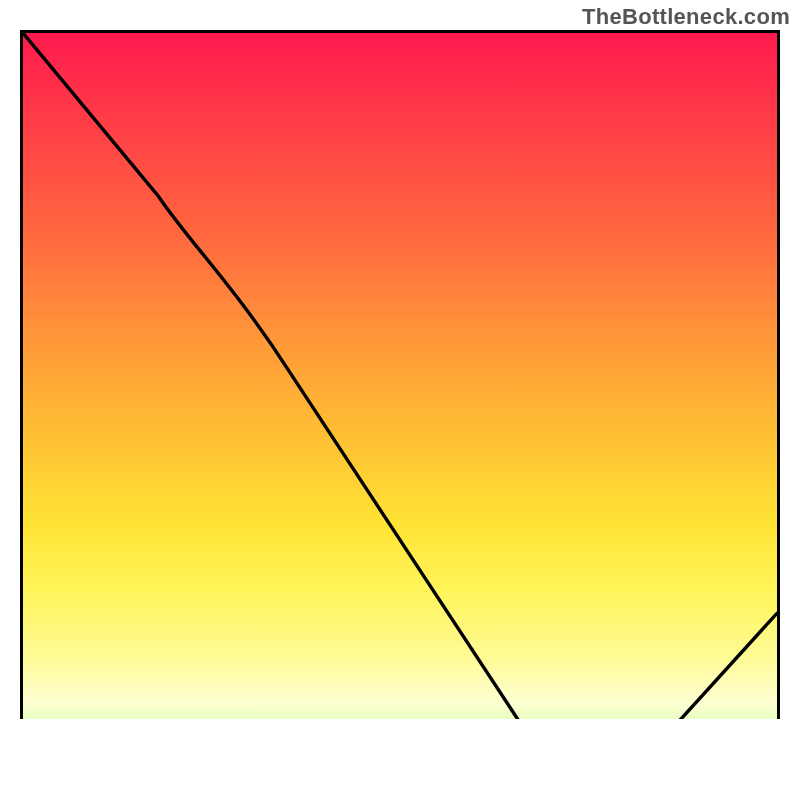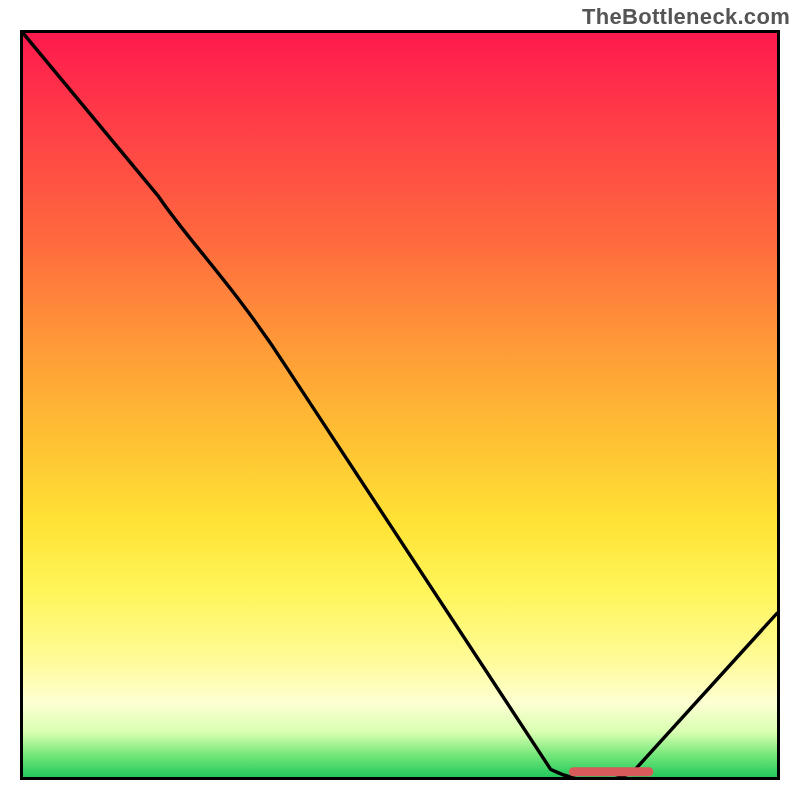--- a/index.html
+++ b/index.html
@@ -6,21 +6,21 @@
     margin: 0;
     padding: 0;
     width: 800px;
     height: 800px;
     background: #ffffff;
     font-family: Arial, Helvetica, sans-serif;
   }
   .stage {
     position: relative;
     width: 800px;
-    height: 800px;
+    height: 719px;
     overflow: hidden;
   }
   .watermark {
     position: absolute;
     top: 4px;
     right: 10px;
     font-size: 22px;
     font-weight: bold;
     color: #555555;
     letter-spacing: 0.3px;

